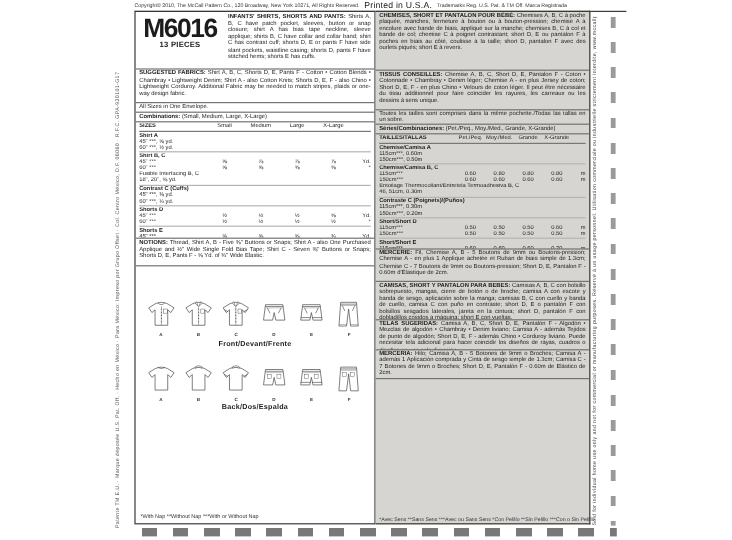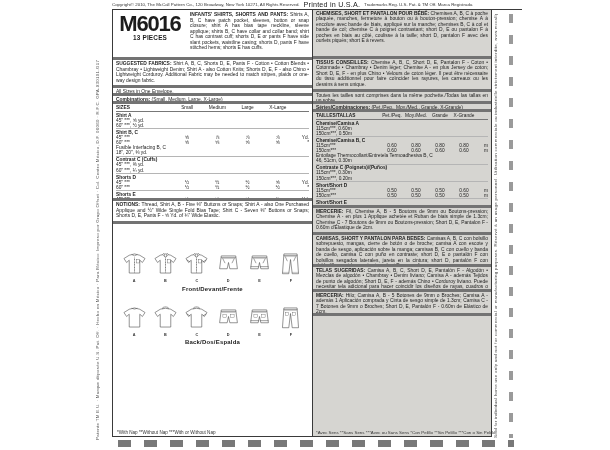--- a/index.html
+++ b/index.html
@@ -22,21 +22,21 @@
   
   #right-dashes{position:absolute;left:509px;top:14px;width:4px;height:424px;
     background:repeating-linear-gradient(to bottom,#9a9a9a 0 9px,transparent 9px 21px);}
   #bottom-dashes{position:absolute;left:118px;top:440px;width:396px;height:7px;
     background:repeating-linear-gradient(to right,#787878 0 13px,transparent 13px 26px);}
 
   
   #english-col{position:absolute;left:112px;top:9px;width:201px;height:428px;
     border:1px solid #3a3a3a;background:#fff;box-sizing:border-box;}
   .sec{box-sizing:border-box;overflow:hidden;padding:1px 3px;font-size:4.9px;line-height:5.5px;text-align:justify;}
-  .bd{border-bottom:3px solid #737373;}
+  .bd{border-bottom:1px solid #737373;}
   .header-row{display:flex;height:47px;}
   .brand{width:74px;text-align:center;padding-top:3px;box-sizing:border-box;}
   .m-number{font-size:22px;font-weight:bold;letter-spacing:-1.2px;line-height:21px;}
   .m-pieces{font-size:6.4px;font-weight:bold;letter-spacing:0.2px;}
   .desc{flex:1;padding:2px 3px;font-size:4.9px;line-height:5.5px;text-align:justify;overflow:hidden;}
   b{font-weight:bold;}
   .h-fabrics{height:28px;}
   .h-env{height:8px;}
   .h-combos{height:8px;}
 

